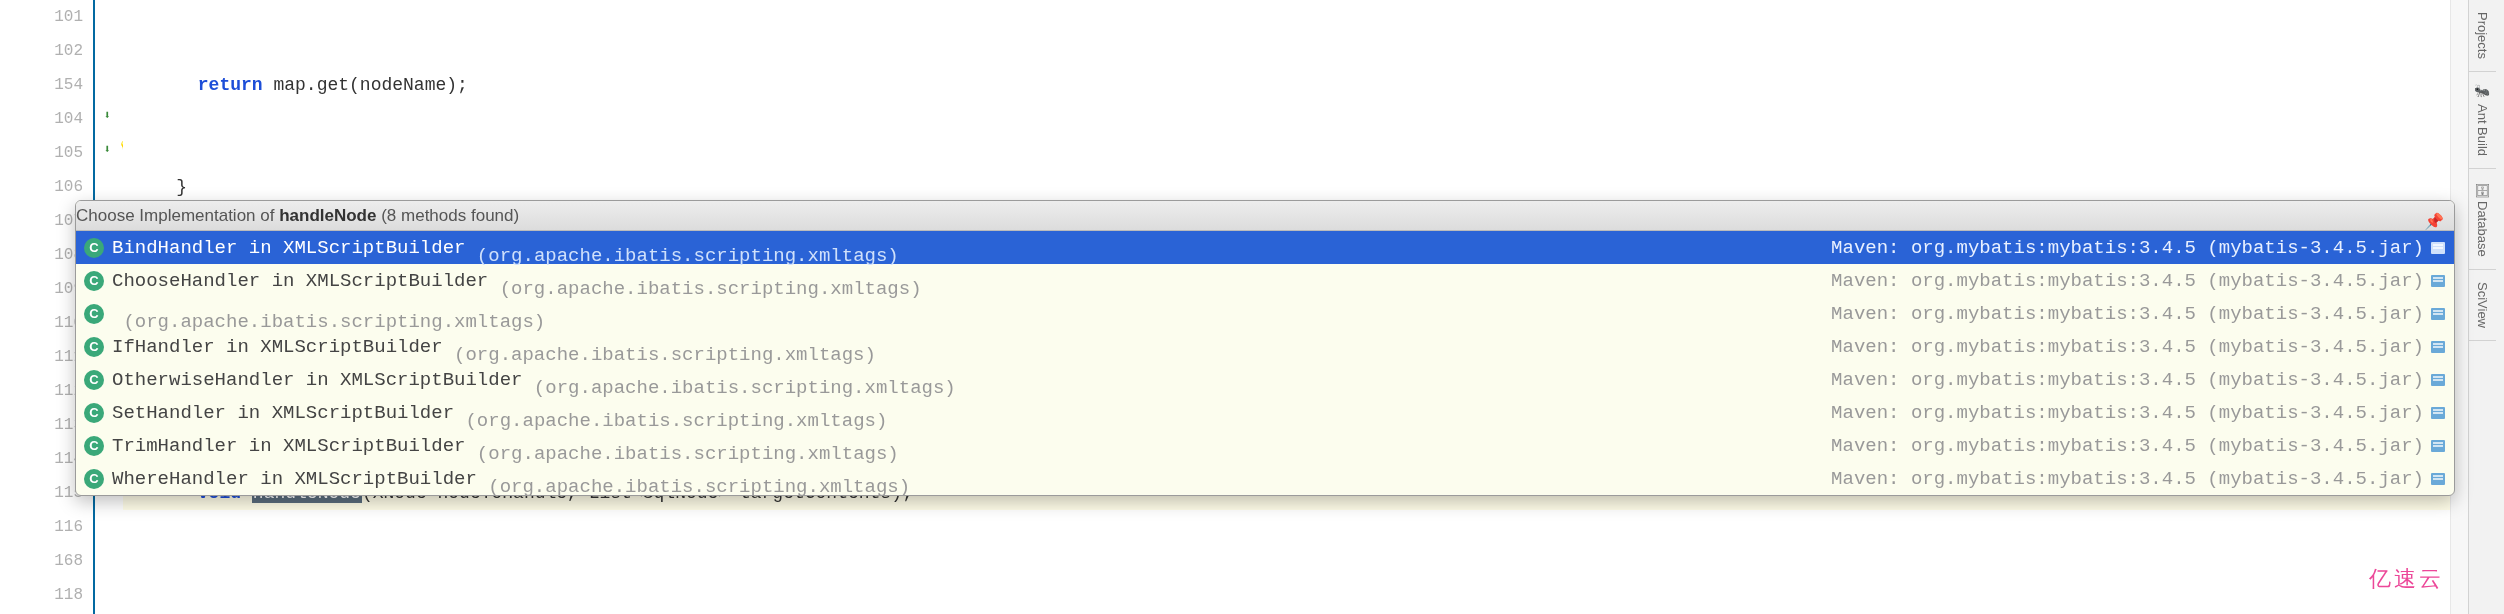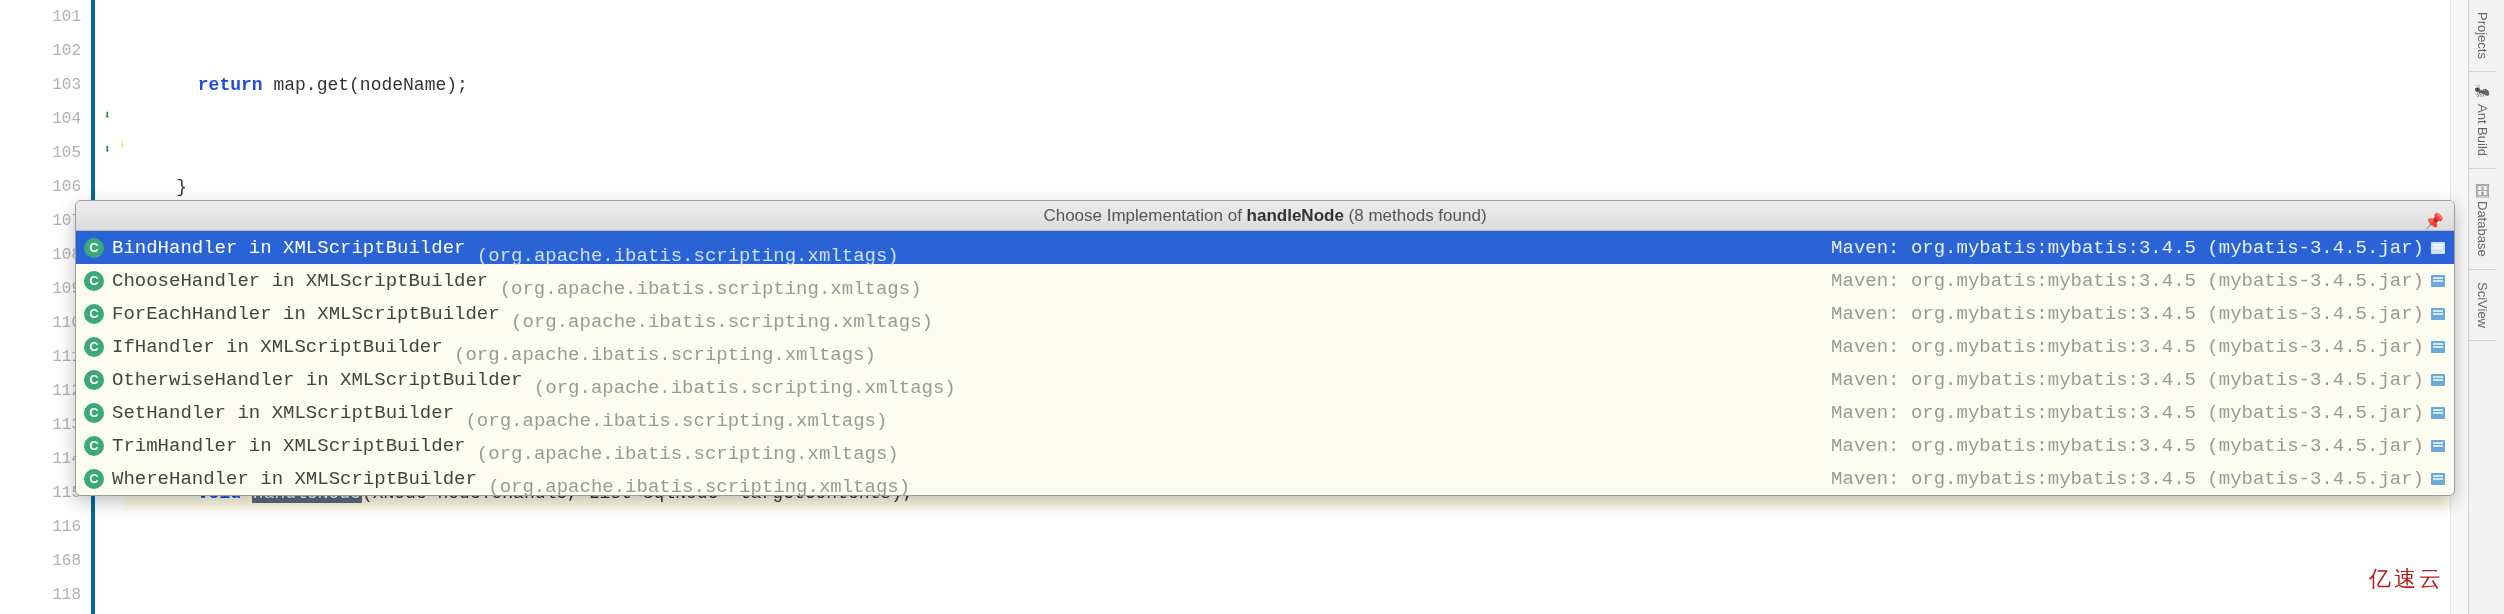--- a/index.html
+++ b/index.html
@@ -19,21 +19,21 @@
     }
     .gutter {
       width: 95px;
       background: #ffffff;
       text-align: right;
       padding-right: 10px;
       color: #b0b0b0;
       font-size: 16px;
       line-height: 34px;
       user-select: none;
-      border-right: 4px solid #0369a1;
+      border-right: 2px solid #0369a1;
     }
     .gutter-line { height: 34px; }
     .marker-col {
       width: 28px;
       background: #ffffff;
       position: relative;
     }
     .marker {
       position: absolute;
       left: 3px;
@@ -83,21 +83,20 @@
       overflow: hidden;
     }
     .popup-title {
       background: linear-gradient(#ededed, #dcdcdc);
       border-bottom: 1px solid #bbb;
       height: 30px;
       line-height: 30px;
       font-family: -apple-system, "Helvetica Neue", Arial, sans-serif;
       font-size: 17px;
       color: #555;
-      text-align: center;
       position: relative;
     }
     .popup-title b { font-weight: 700; color: #333; }
     .pin-icon {
       position: absolute;
       right: 10px;
       top: 6px;
       color: #888;
       font-size: 16px;
     }
@@ -181,33 +180,33 @@
       height: 100%;
       background: #f7f7f7;
       border-left: 1px solid #e8e8e8;
     }
     .watermark {
       position: absolute;
       right: 60px;
       bottom: 20px;
       font-family: Arial, sans-serif;
       font-size: 22px;
-      color: #b91c1c;
+      color: #ec4899;
       letter-spacing: 3px;
       z-index: 0;
     }
   </style>
 </head>
 <body>
 
 <div class="editor-container">
   <div class="gutter">
     <div class="gutter-line">101</div>
     <div class="gutter-line">102</div>
-    <div class="gutter-line">103</div>
+    <div class="gutter-line">154</div>
     <div class="gutter-line">104</div>
     <div class="gutter-line">105</div>
     <div class="gutter-line">106</div>
     <div class="gutter-line">107</div>
     <div class="gutter-line">108</div>
     <div class="gutter-line">109</div>
     <div class="gutter-line">110</div>
     <div class="gutter-line">111</div>
     <div class="gutter-line">112</div>
     <div class="gutter-line">113</div>
@@ -288,21 +287,20 @@
         <span class="spacer"></span>
         <span class="maven">Maven: org.mybatis:mybatis:3.4.5 (mybatis-3.4.5.jar)</span>
         <span class="lib-icon"><svg viewBox="0 0 16 16">
             <rect x="1" y="2" width="14" height="12" fill="#6aa9d8" rx="1"></rect>
             <rect x="3" y="4" width="10" height="2" fill="#fff" opacity="0.7"></rect>
             <rect x="3" y="7" width="10" height="2" fill="#fff" opacity="0.7"></rect>
           </svg></span>
       </div>
       <div class="popup-item">
         <span class="icon-c">C</span>
-        <span class="class-name">ForEachHandler in XMLScriptBuilder</span>
         <span class="pkg"> (org.apache.ibatis.scripting.xmltags)</span>
         <span class="spacer"></span>
         <span class="maven">Maven: org.mybatis:mybatis:3.4.5 (mybatis-3.4.5.jar)</span>
         <span class="lib-icon"><svg viewBox="0 0 16 16">
             <rect x="1" y="2" width="14" height="12" fill="#6aa9d8" rx="1"></rect>
             <rect x="3" y="4" width="10" height="2" fill="#fff" opacity="0.7"></rect>
             <rect x="3" y="7" width="10" height="2" fill="#fff" opacity="0.7"></rect>
           </svg></span>
       </div>
       <div class="popup-item">

